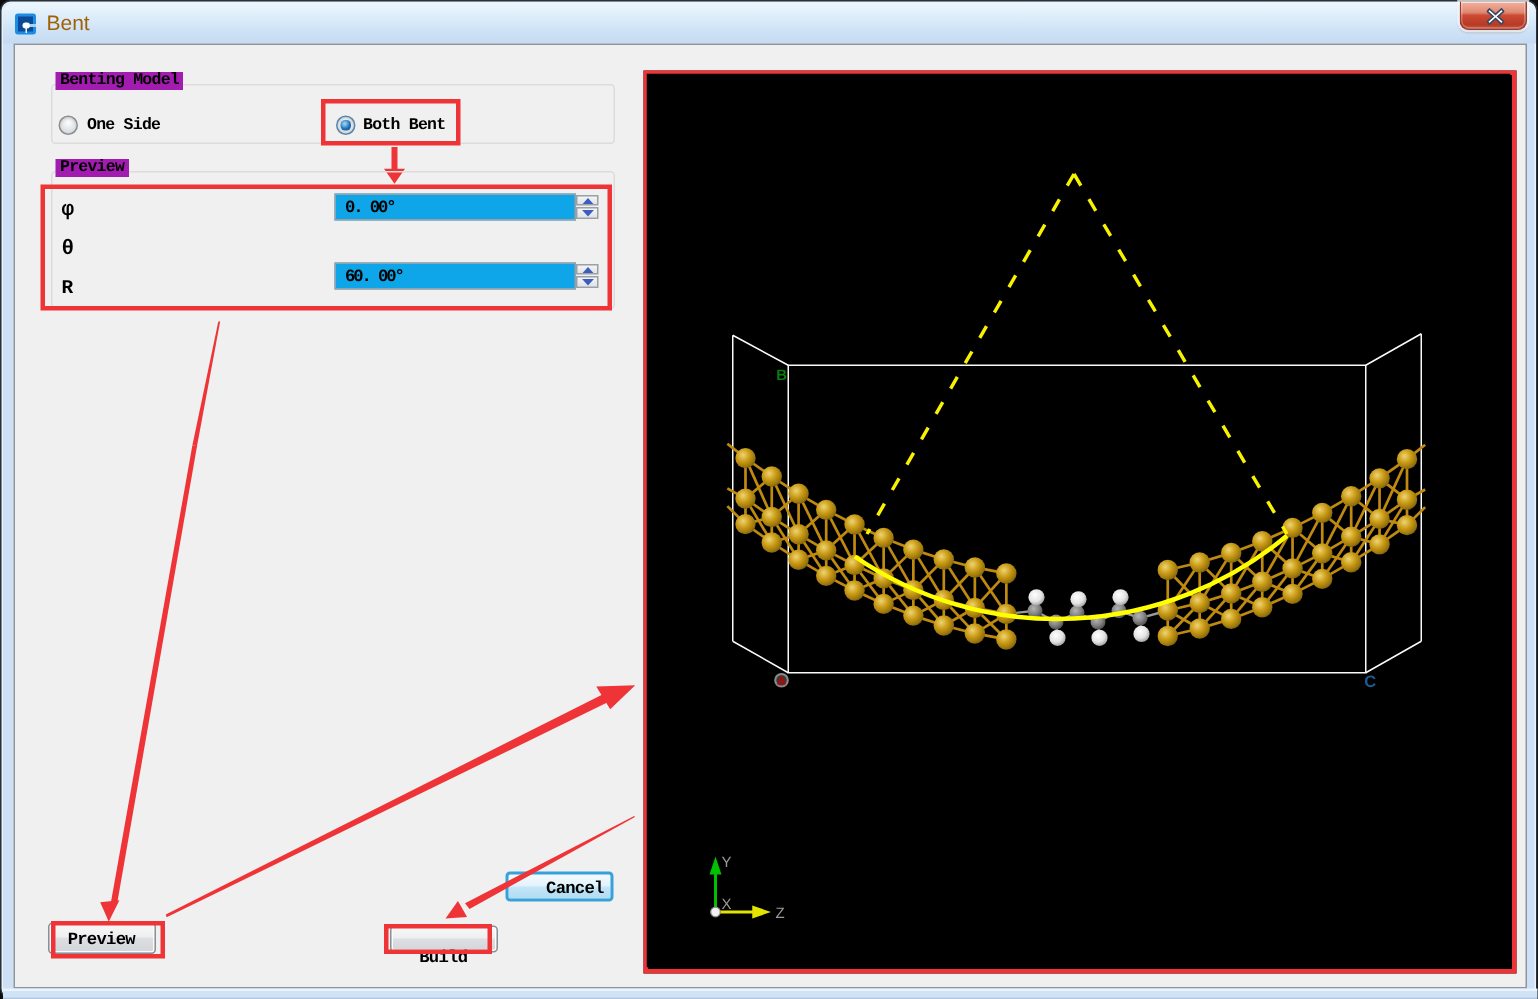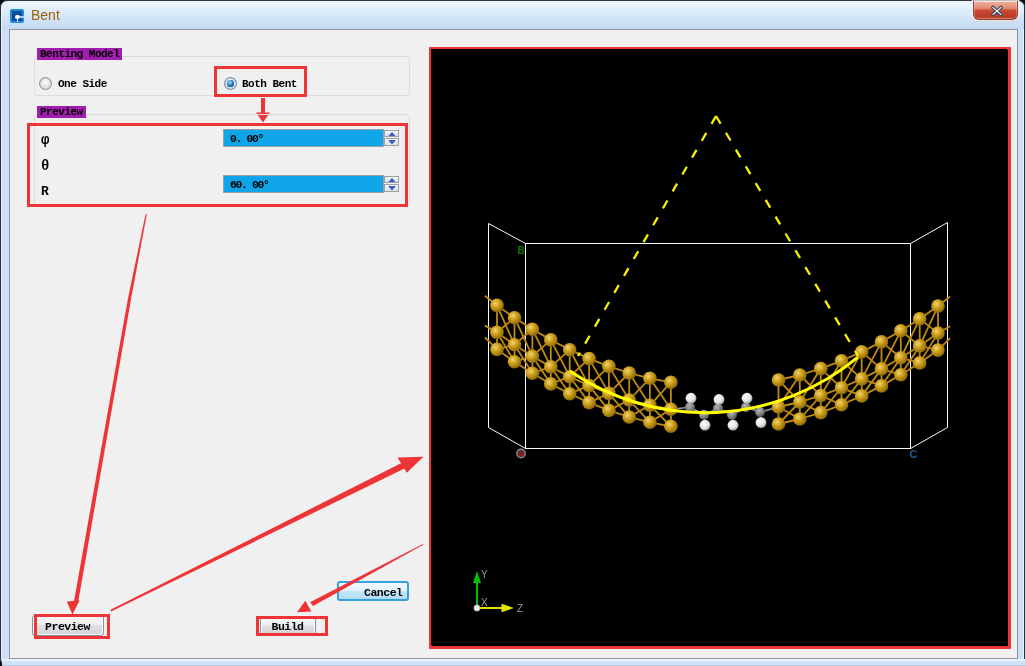--- a/index.html
+++ b/index.html
@@ -102,21 +102,21 @@
           <svg width="8" height="4.4" viewBox="0 0 9 5">
             <path d="M4.5 5 L0 0 L9 0 Z" fill="#3c5cc0"></path>
           </svg>
         </div>
       </div>
   </div>
   <div class="redrect" style="left:26px;top:121.5px;width:381px;height:84px;"></div>
 
   <div class="btn" style="left:30.5px;top:614px;width:72px;">Preview</div>
   <div class="redrect" style="left:33px;top:613px;width:76px;height:24.5px;"></div>
-  <div class="btn" style="left:258.5px;top:616px;width:56px;height:18px;padding-top:2px;">Build</div>
+  <div class="btn" style="left:258.5px;top:616px;width:72px;height:18px;padding-top:14px;">Build</div>
   <div class="redrect" style="left:254.5px;top:615px;width:72px;height:20px;"></div>
   <div class="btnc" style="left:336px;top:580px;width:71.5px;height:20px;padding-left:21px;">Cancel</div>
 
   <svg style="position:absolute;left:0;top:0;pointer-events:none" width="440" height="666" viewBox="0 0 440 666">
 <polygon points="144.5,213.5 145.8,213.2 130.5,295.5 127.2,296.2" fill="#ee3437"></polygon>
 <polygon points="130.5,295.5 127.2,296.2 72.6,602.5 77.0,601.9" fill="#ee3437"></polygon>
 <polygon points="71.5,613.5 65.8,600.5 78.6,599.2" fill="#ee3437"></polygon>
 <polygon points="109.5,608.7 110.1,610.5 403.5,467.5 401.0,461.8" fill="#ee3437"></polygon>
 <polygon points="422.5,455.8 396.5,456.6 405.8,471.8" fill="#ee3437"></polygon>
 <polygon points="421.8,543.0 422.3,543.7 312.0,605.0 309.0,601.2" fill="#ee3437"></polygon>

